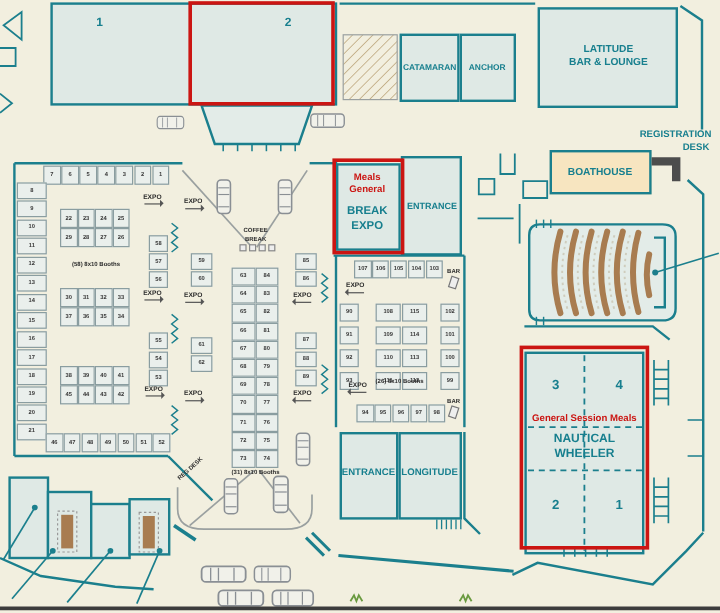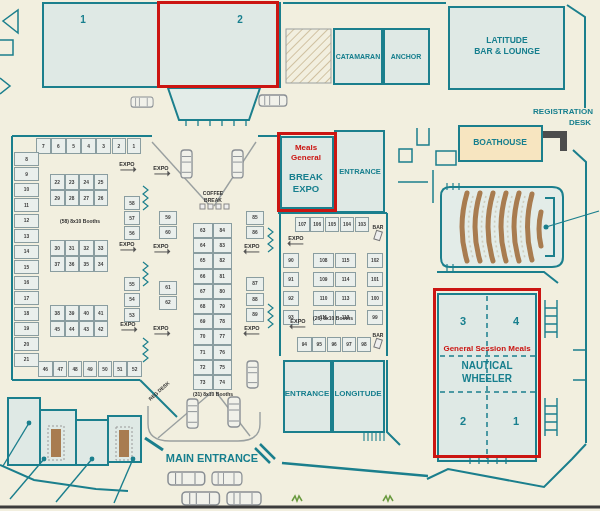--- a/index.html
+++ b/index.html
@@ -416,21 +416,20 @@
     <span>WHEELER</span>
   </div>
   <div class="lbl teal" style="left:463px;top:321px;font-size:11px;font-weight:600;">3</div>
   <div class="lbl teal" style="left:516px;top:321px;font-size:11px;font-weight:600;">4</div>
   <div class="lbl teal" style="left:463px;top:421px;font-size:11px;font-weight:600;">2</div>
   <div class="lbl teal" style="left:516px;top:421px;font-size:11px;font-weight:600;">1</div>
 
   <div class="lbl teal" style="left:307px;top:394px;font-size:8px;font-weight:bold;">ENTRANCE</div>
   <div class="lbl teal" style="left:358px;top:394px;font-size:8px;font-weight:bold;">LONGITUDE</div>
 
-  <div class="lbl teal" style="left:212px;top:458px;font-size:11px;font-weight:bold;">MAIN ENTRANCE</div>
 
   <div class="lbl" style="left:213px;top:196px;font-size:5px;font-weight:bold;color:#2e2e2e;">
     <span>COFFEE</span>
     <span>BREAK</span>
   </div>
 
   <div class="lbl" style="left:159px;top:391px;font-size:5px;font-weight:bold;color:#2e2e2e;transform:translate(-50%,-50%) rotate(-42deg);">REG DESK</div>
 
   <div class="lbl" style="left:80px;top:221px;font-size:5px;font-weight:bold;color:#2e2e2e;">(58) 8x10 Booths</div>
   <div class="lbl" style="left:213px;top:394px;font-size:5px;font-weight:bold;color:#2e2e2e;">(31) 8x10 Booths</div>

